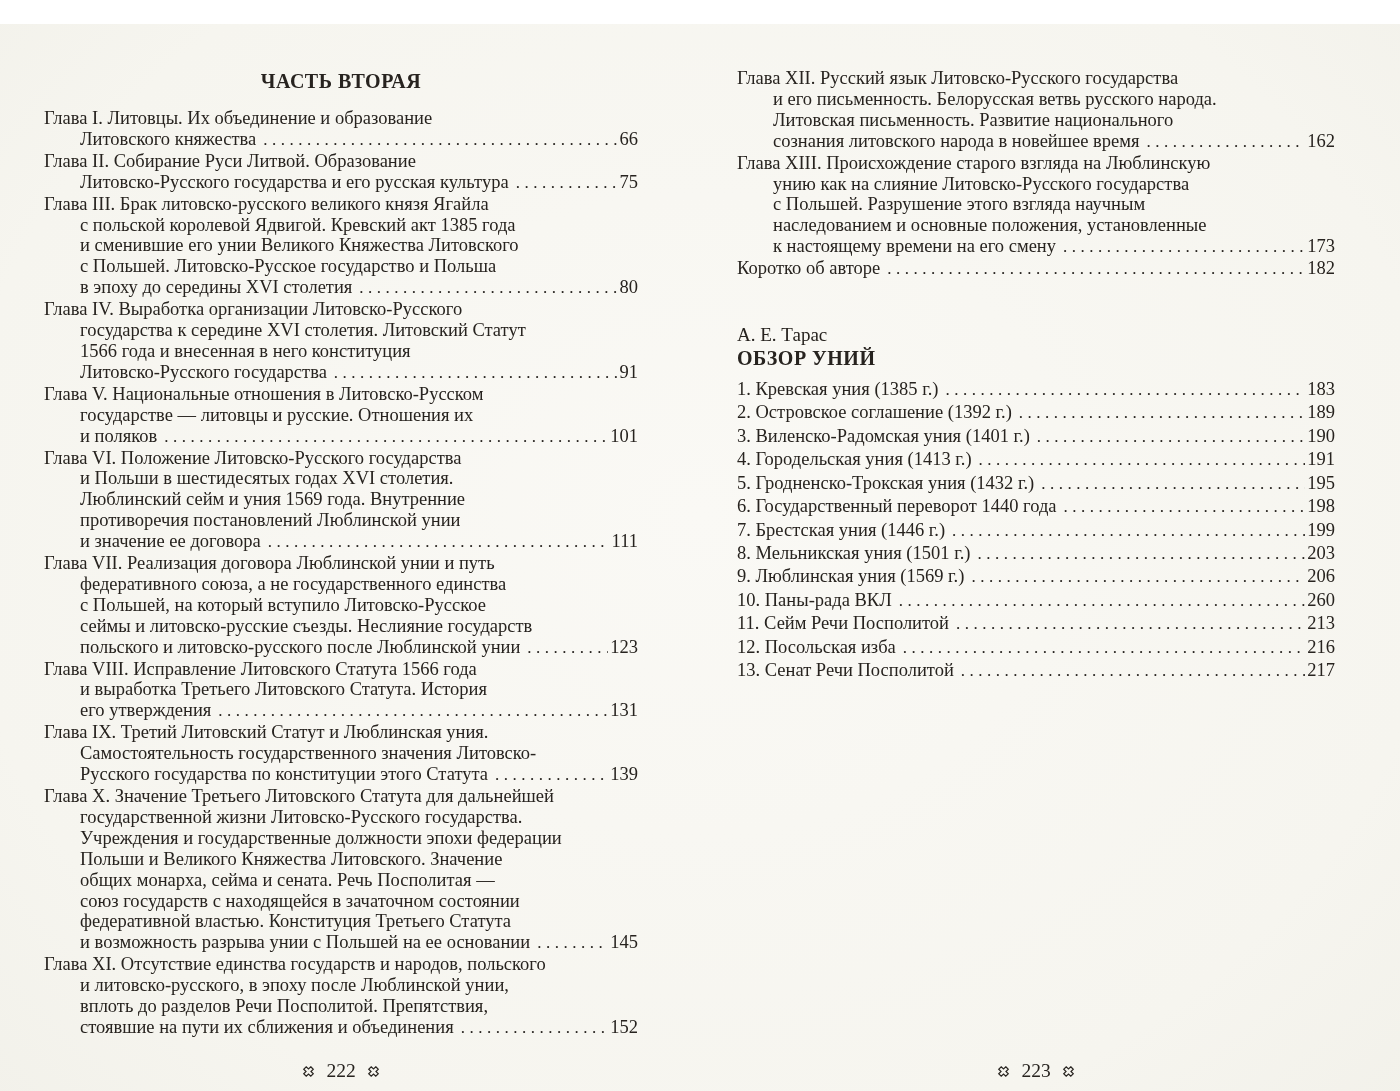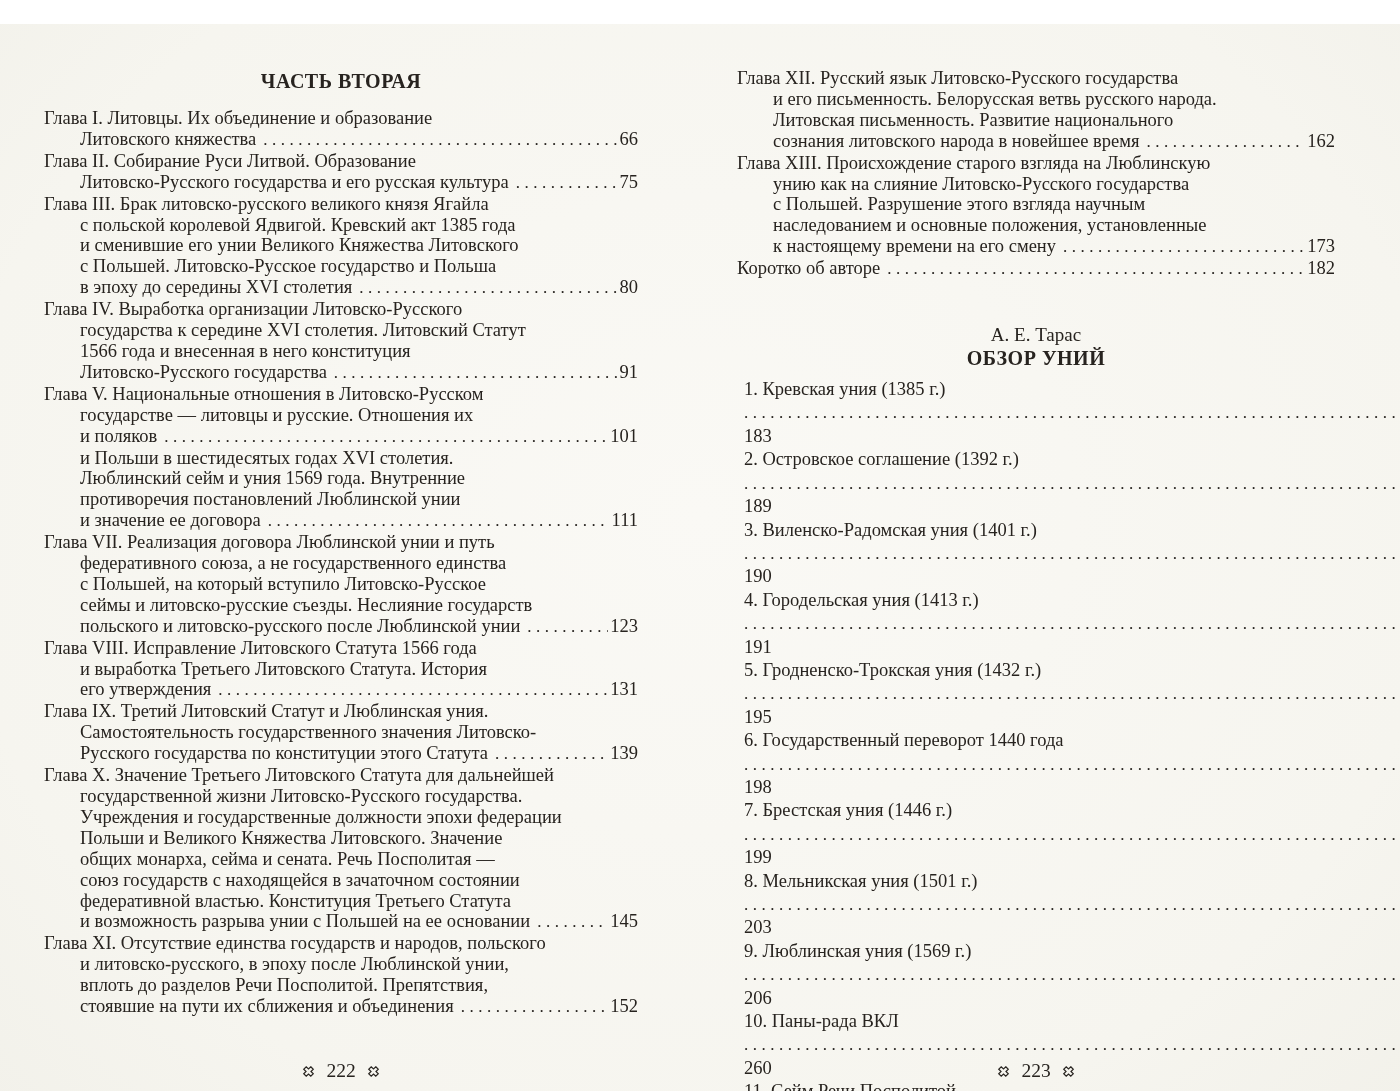--- a/index.html
+++ b/index.html
@@ -26,22 +26,22 @@
   .line { font-size:18.5px; line-height:20.9px; white-space:nowrap; }
   .cont { padding-left:36px; }
   .lead { display:flex; align-items:baseline; }
   .lead .txt { white-space:nowrap; }
   .dots {
     flex:1 1 auto; overflow:hidden; white-space:nowrap;
     letter-spacing:4.5px; margin:0 2px 0 7px;
     font-size:17px;
   }
   .num { white-space:nowrap; text-align:right; }
-  .list .line { line-height:23.4px;flex-direction:column; }
-  .section-head { margin-top:43px; margin-bottom:7px; text-align:center; }
+  .list .line { line-height:23.4px; }
+  .section-head { margin-top:43px; margin-bottom:7px; }
   .section-author { font-size:19px; line-height:23px; }
   .section-title  { font-size:20px; font-weight:bold; line-height:25px; letter-spacing:0.5px; }
   .folio {
     position:absolute; top:1036px;
     display:flex; gap:11px; align-items:center; justify-content:center;
     font-size:19.5px;
   }
   .folio-left  { left:44px;  width:594px; }
   .folio-right { left:737px; width:598px; }
   .orn { display:inline-flex; align-items:center; }
@@ -95,20 +95,21 @@
         <div class="entry">
           <div class="line">Глава V. Национальные отношения в Литовско-Русском</div>
           <div class="line cont">государстве — литовцы и русские. Отношения их</div>
           <div class="line cont lead">
             <span class="txt">и поляков</span>
             <span class="dots">................................................................................................................................................................</span>
             <span class="num">101</span>
           </div>
         </div>
         <div class="entry">
+          <div class="line">Глава VI. Положение Литовско-Русского государства</div>
           <div class="line cont">и Польши в шестидесятых годах XVI столетия.</div>
           <div class="line cont">Люблинский сейм и уния 1569 года. Внутренние</div>
           <div class="line cont">противоречия постановлений Люблинской унии</div>
           <div class="line cont lead">
             <span class="txt">и значение ее договора</span>
             <span class="dots">................................................................................................................................................................</span>
             <span class="num">111</span>
           </div>
         </div>
         <div class="entry">

